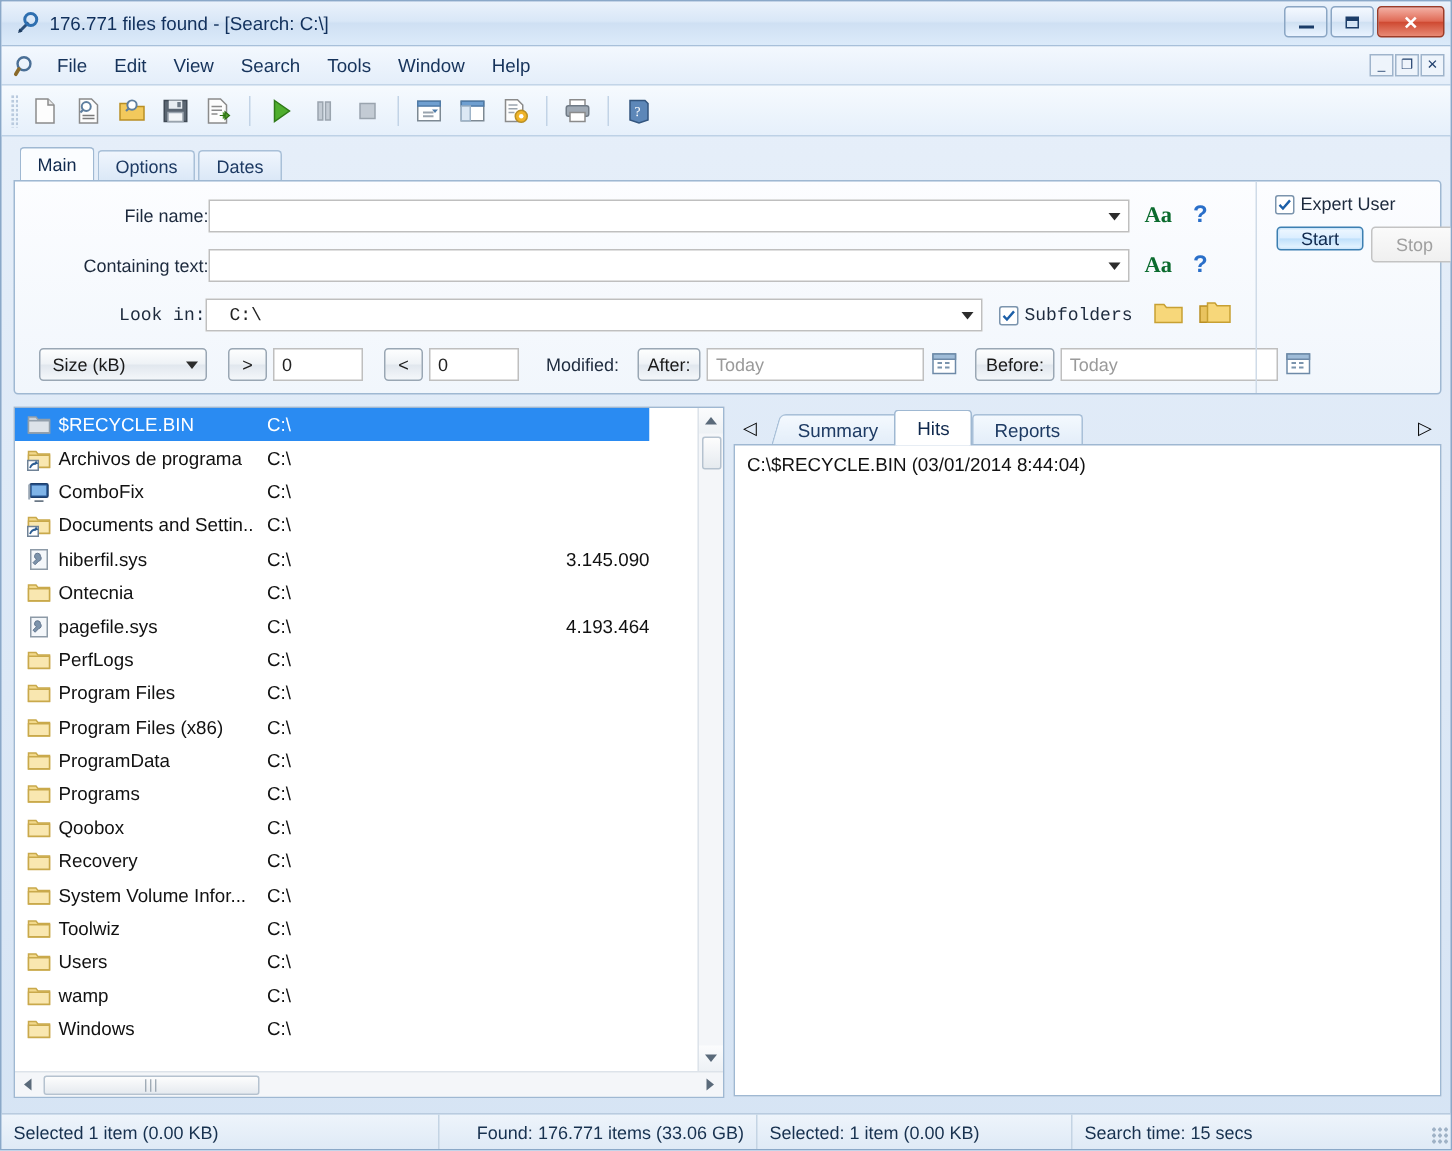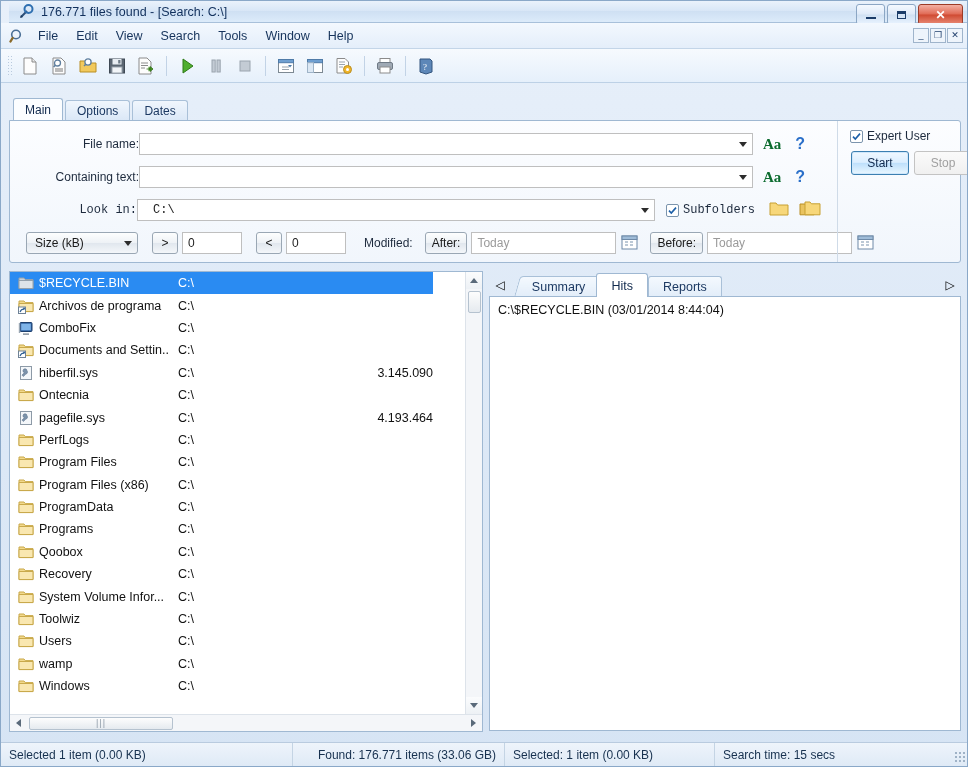--- a/index.html
+++ b/index.html
@@ -15,26 +15,25 @@
     position: relative;
     width: 968px; height: 767px;
     background: linear-gradient(180deg,#e8f0fa 0%, #dfeaf7 40%, #d6e4f4 100%);
     border: 1px solid #8aa8c8;
     overflow: hidden;
   }
 
   
   .titlebar {
     position: relative;
-    height: 22px;
+    height: 30px;
     background: linear-gradient(180deg,#eaf2fb 0%,#d9e7f7 45%,#cfe0f3 50%,#dcebfa 100%);
     border-bottom: 1px solid #a8c0da;
     display: flex; align-items: center;
     padding-left: 8px;
-    margin-left: 8px;
   }
   .title-icon {
     width: 18px; height: 18px;
     margin-right: 6px;
     position: relative;
     flex: none;
   }
   .title-icon svg { display:block; }
   .title-text {
     font-size: 12.5px;
@@ -176,21 +175,21 @@
   .chkbox {
     width:13px;height:13px;border:1px solid #7b94ad;background:#fff;border-radius:2px;
     display:flex;align-items:center;justify-content:center;
   }
   .chkbox svg { display:block; }
   .rightpane {
     position:absolute; right:0; top:0; width:123px; height:141px;
     border-left:1px solid #cfdbe8;
   }
   .startbtn {
-    width:58px;height:24px;border:1px solid #3c7fb1;border-radius:3px;
+    width:58px;height:16px;border:1px solid #3c7fb1;border-radius:3px;
     background: linear-gradient(180deg,#f0f8ff 0%,#dbeeff 47%,#bfe0fb 52%,#eaf7ff 100%);
     box-shadow: 0 0 0 1px #cfe7fb inset;
     display:flex;align-items:center;justify-content:center;
     font-size:12px;color:#10294d;
   }
   .stopbtn {
     width:58px;height:24px;border:1px solid #c3c3c3;border-radius:3px;
     background: linear-gradient(180deg,#fafafa 0%,#f0f0f0 100%);
     display:flex;align-items:center;justify-content:center;
     font-size:12px;color:#a0a0a0;

